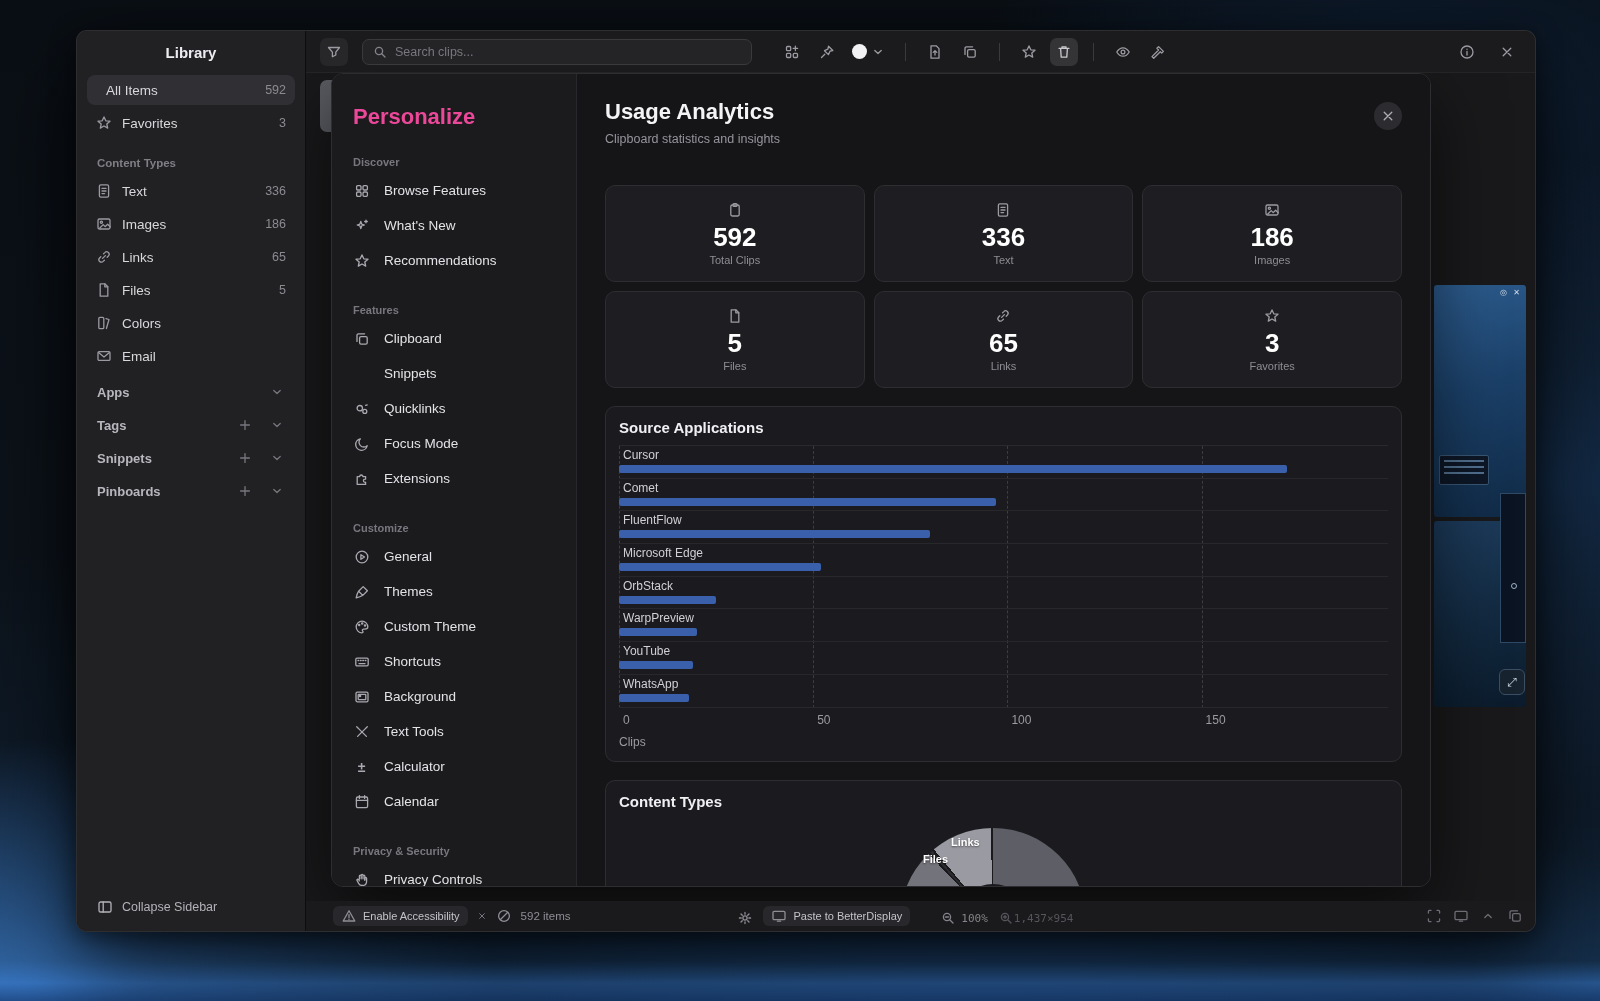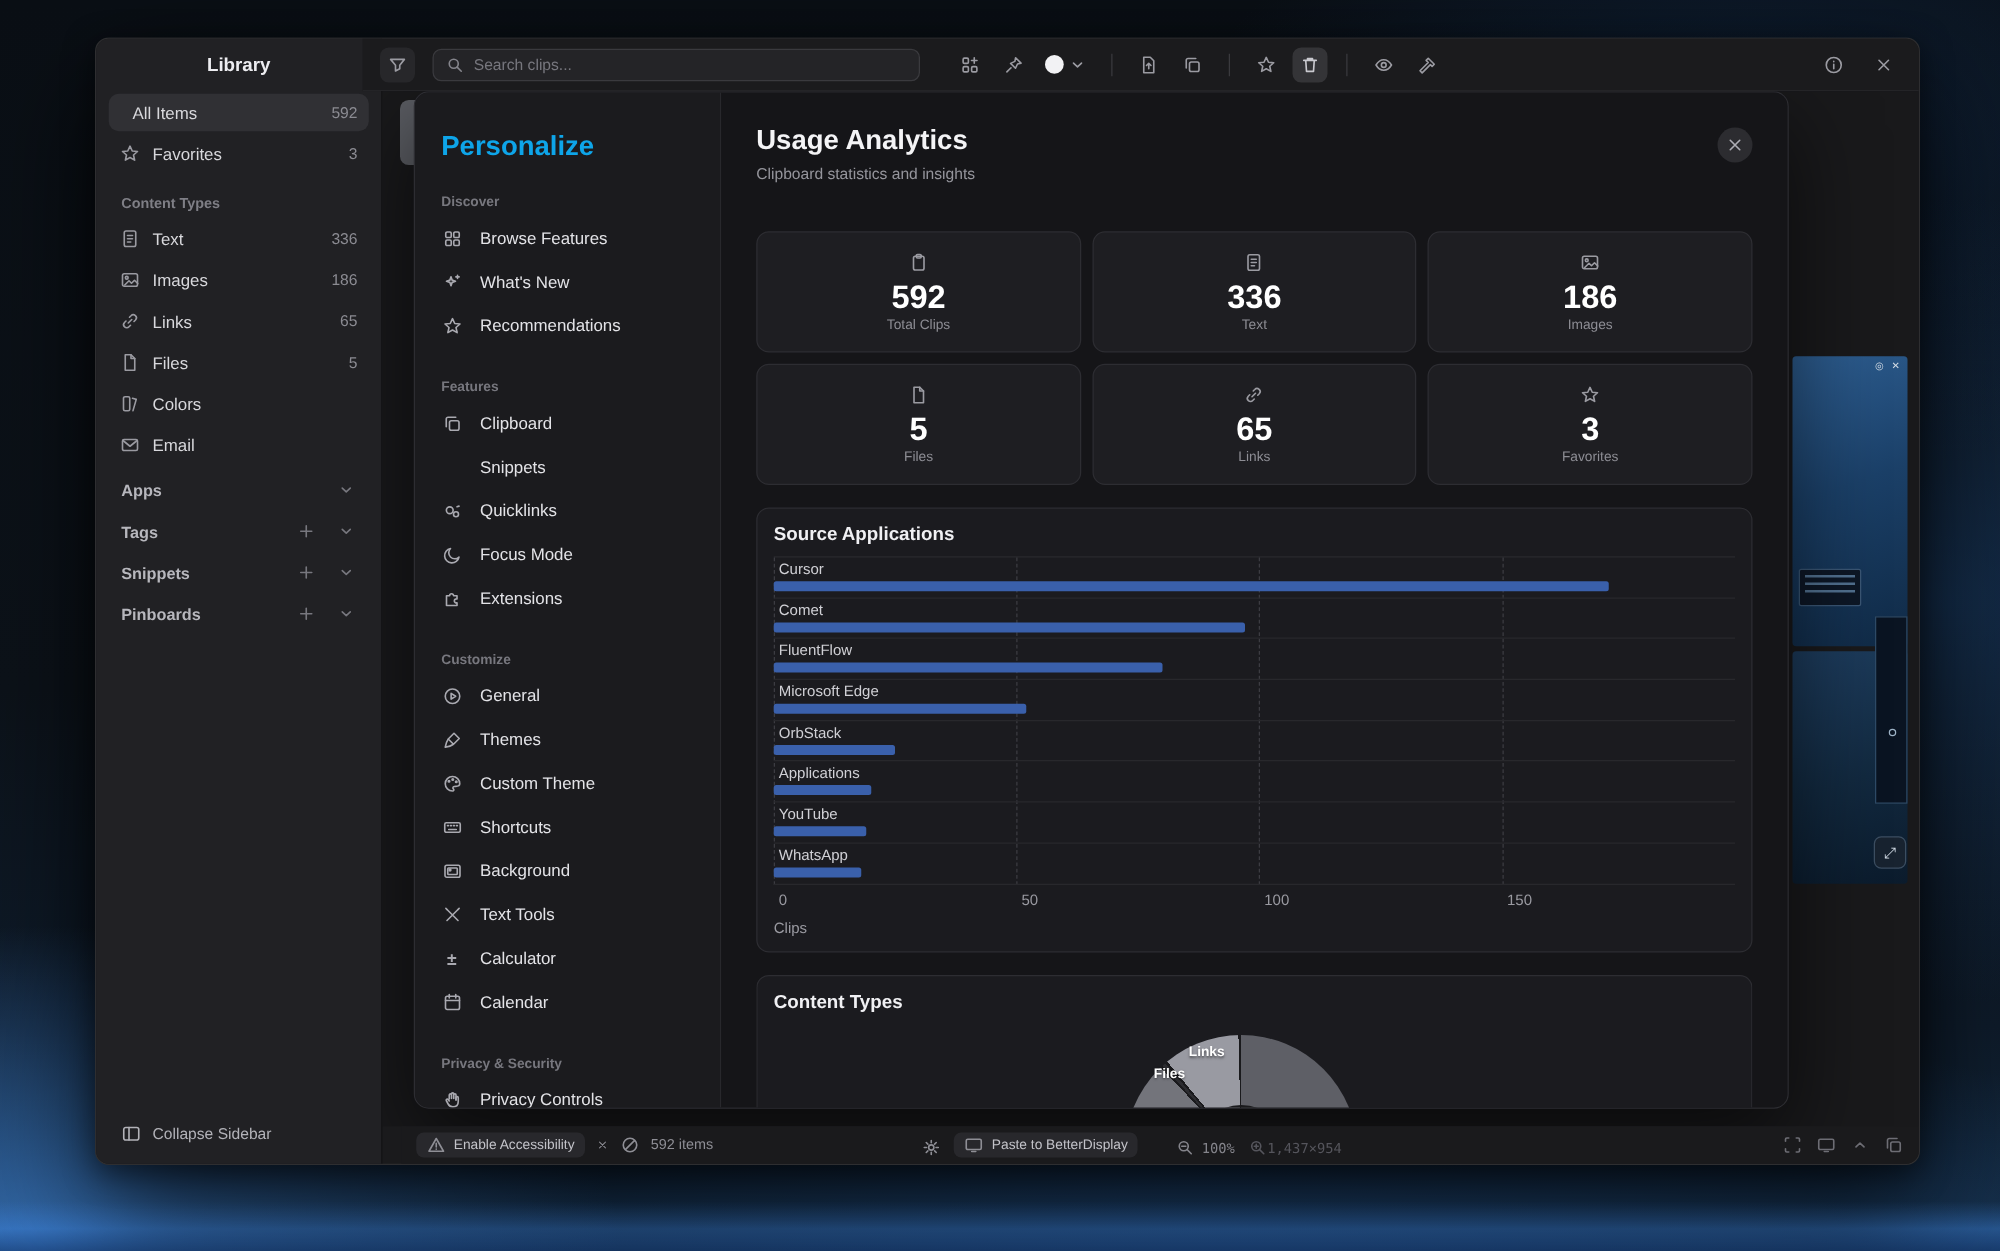--- a/index.html
+++ b/index.html
@@ -32,21 +32,21 @@
   .side-count{ margin-left:auto; color:#8b8b92; font-size:12.5px; }
   .side-header{ padding:16px 20px 4px; font-size:11.5px; font-weight:700; color:#7f7f86; }
   .group-row{ display:flex; align-items:center; height:24px; margin:9px 10px 8px; padding:0 10px;
     font-size:13px; font-weight:700; color:#b7b7bd; }
   .group-icons{ margin-left:auto; display:flex; gap:16px; color:#77777e; }
   .group-icons .ic{ display:flex; }
   .collapse-row{ position:absolute; left:8px; bottom:10px; display:flex; align-items:center; gap:9px;
     padding:6px 12px; color:#b2b2b8; font-size:12.5px; }
 
   
-  .toolbar{ position:absolute; left:213px; top:0; right:0; height:42px; display:flex; align-items:center;
+  .toolbar{ position:absolute; left:229px; top:0; right:0; height:42px; display:flex; align-items:center;
     padding:0 14px; background:#1b1b1d; border-radius:0 10px 0 0; border-bottom:1px solid #242427; }
   .tb-btn{ width:28px; height:28px; border-radius:7px; display:flex; align-items:center; justify-content:center;
     color:#9b9ba2; flex:none; }
   .tb-btn.boxed{ background:#27272a; }
   .tb-btn.active{ background:#343437; color:#c9c9cf; }
   .search{ width:390px; height:26px; margin-left:14px; background:#242427; border:1px solid #3a3a3e;
     border-radius:7px; display:flex; align-items:center; gap:7px; padding:0 9px; color:#84848b; flex:none; }
   .search input{ flex:1; background:none; border:none; outline:none; color:#c2c2c8; font-size:12.5px;
     font-family:"Liberation Sans",sans-serif; }
   .search input::placeholder{ color:#77777e; }
@@ -76,21 +76,21 @@
   .mini-btn{ position:absolute; left:1193px; top:596px; width:26px; height:26px; border-radius:6px;
     background:#182330; border:1px solid #3c4e61; color:#cfd8e2; display:flex; align-items:center; justify-content:center;
     font-size:12px; }
 
   
   .modal{ position:absolute; left:25px; top:0; width:1100px; height:814px; display:flex;
     background:#18181b; border:1px solid #2d2d32; border-radius:12px; overflow:hidden;
     box-shadow:0 26px 70px rgba(0,0,0,.6); }
 
   .personalize{ width:245px; flex:none; background:#1b1b1e; border-right:1px solid #28282c; padding:16px 14px 0 21px; }
-  .p-title{ margin-top:14px; font-size:22px; font-weight:700; color:#0ea5e9; }
+  .p-title{ margin-top:14px; font-size:22px; font-weight:700; color:#ec4899; }
   .p-header{ margin:26px 0 5px; font-size:11px; font-weight:700; color:#77777e; }
   .p-item{ display:flex; align-items:center; gap:14px; height:35px; font-size:13.5px; color:#e3e3e7; cursor:default; }
   .p-item .ic{ width:17px; color:#a9a9b0; display:flex; justify-content:center; }
   .p-item .ic.txt{ font-size:14px; font-weight:700; }
 
   .analytics{ flex:1; position:relative; background:#151518; padding:24px 28px; overflow:visible; }
   .a-title{ font-size:22px; font-weight:700; color:#f4f4f6; line-height:28px; }
   .a-sub{ margin-top:6px; font-size:12.5px; color:#95959c; }
   .a-close{ position:absolute; top:28px; right:28px; width:28px; height:28px; border-radius:50%;
     background:#2c2c30; color:#aeaeb5; display:flex; align-items:center; justify-content:center; }
@@ -677,21 +677,21 @@
                 </div>
                 <div class="bar-row">
                   <div class="bar-label">Microsoft Edge</div>
                   <div class="bar" style="width: 26.2626%; background: rgb(58, 96, 171);"></div>
                 </div>
                 <div class="bar-row">
                   <div class="bar-label">OrbStack</div>
                   <div class="bar" style="width: 12.6263%; background: rgb(58, 96, 171);"></div>
                 </div>
                 <div class="bar-row">
-                  <div class="bar-label">Applications</div>
+                  <div class="bar-label">WarpPreview</div>
                   <div class="bar" style="width: 10.101%; background: rgb(58, 96, 171);"></div>
                 </div>
                 <div class="bar-row">
                   <div class="bar-label">YouTube</div>
                   <div class="bar" style="width: 9.59596%; background: rgb(58, 96, 171);"></div>
                 </div>
                 <div class="bar-row">
                   <div class="bar-label">WhatsApp</div>
                   <div class="bar" style="width: 9.09091%; background: rgb(58, 96, 171);"></div>
                 </div>

